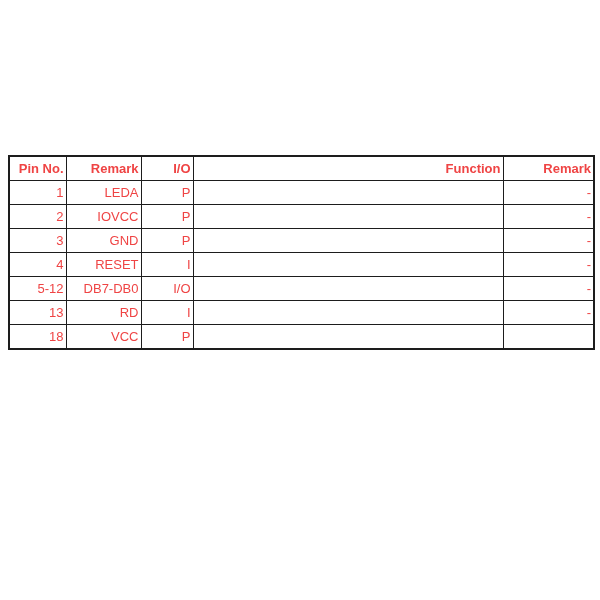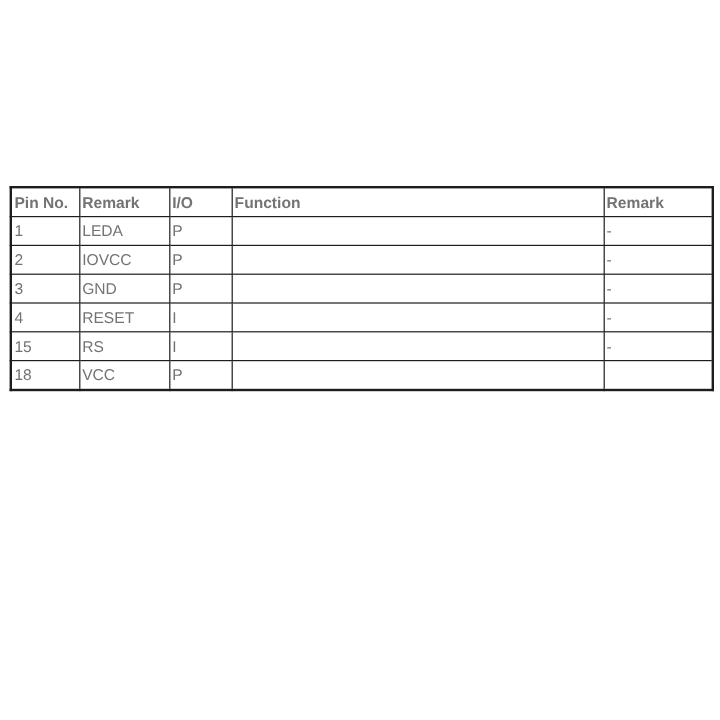--- a/index.html
+++ b/index.html
@@ -23,25 +23,25 @@
     border-collapse: collapse;
     table-layout: fixed;
     width: 585px;
     border: 2px solid #1d1d1d;
   }
   table.pin-table th,
   table.pin-table td {
     border: 1px solid #1d1d1d;
     height: 23px;
     padding: 0 2px;
-    text-align: left;
+    text-align: right;
     vertical-align: middle;
     font-size: 13px;
     line-height: 23px;
-    color: #737373;
+    color: #ef4444;
     white-space: nowrap;
     overflow: hidden;
   }
   table.pin-table th {
     font-weight: bold;
   }
   col.c-pin     { width: 57px; }
   col.c-symbol  { width: 75px; }
   col.c-io      { width: 52px; }
   col.c-func    { width: 310px; }
@@ -91,22 +91,29 @@
     <td>-</td>
   </tr>
         <tr>
     <td>4</td>
     <td>RESET</td>
     <td>I</td>
     <td></td>
     <td>-</td>
   </tr>
         <tr>
-    <td>15</td>
-    <td>RS</td>
+    <td>5-12</td>
+    <td>DB7-DB0</td>
+    <td>I/O</td>
+    <td></td>
+    <td>-</td>
+  </tr>
+        <tr>
+    <td>13</td>
+    <td>RD</td>
     <td>I</td>
     <td></td>
     <td>-</td>
   </tr>
         <tr>
     <td>18</td>
     <td>VCC</td>
     <td>P</td>
     <td></td>
     <td></td>

